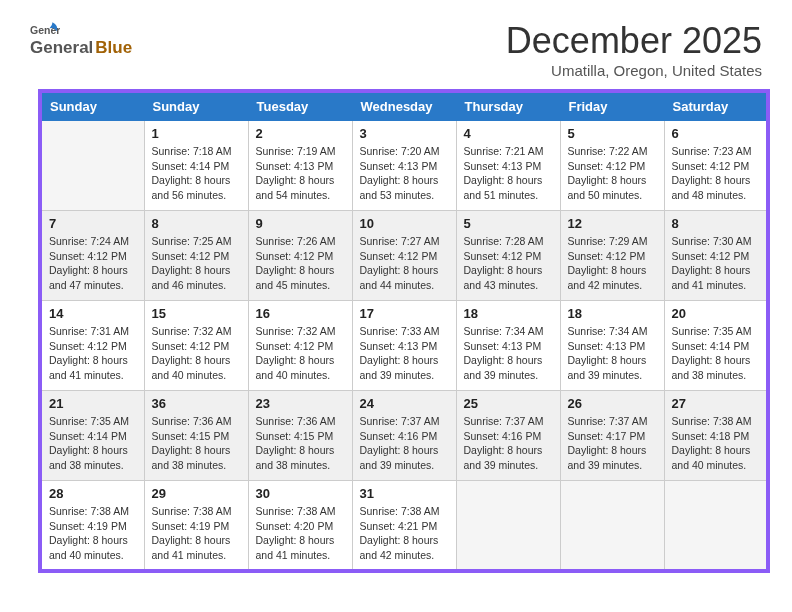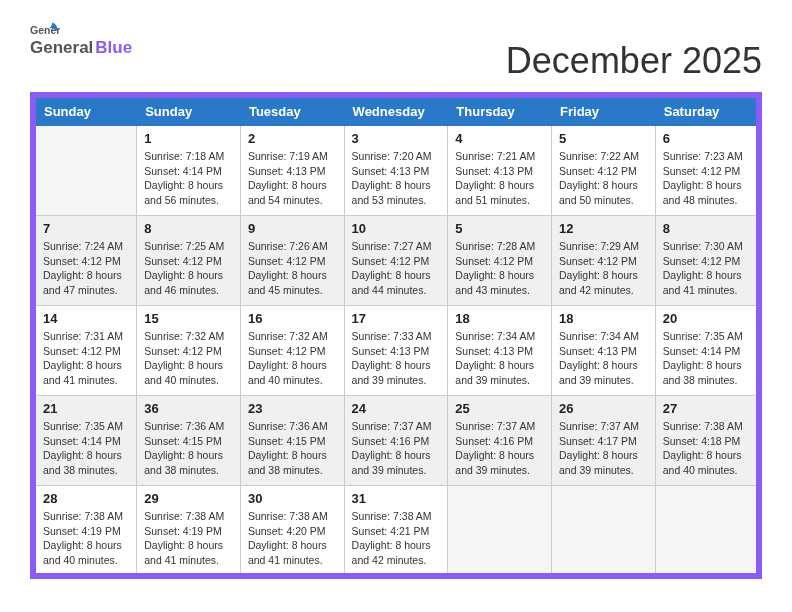--- a/index.html
+++ b/index.html
@@ -24,34 +24,35 @@
     }
     .logo-row {
       display: flex;
       align-items: center;
       gap: 2px;
     }
     .logo-bird {
       width: 30px;
       height: 24px;
     }
-    .title-section { text-align: right; margin-top: 20px; }
+    .title-section { text-align: right; }
     .month-title {
       font-size: 36px;
       color: #333;
       font-weight: normal;
     }
     .location {
       font-size: 15px;
       color: #555;
     }
     .calendar {
       width: 100%;
       border-collapse: collapse;
-      border: 6px solid #8b5cf6;
+      border: 4px solid #8b5cf6;
+      margin-left: 8px;
     }
     .calendar th {
       background: #2979c8;
       color: #fff;
       text-align: left;
       padding: 6px 8px;
       font-size: 13px;
       font-weight: bold;
       border: 1px solid #2979c8;
     }
@@ -89,25 +90,26 @@
 <div class="header">
   <div class="logo">
     <div class="logo-row">
       <svg class="logo-bird" viewBox="0 0 40 30">
         <text x="0" y="18" font-size="14" font-weight="bold" fill="#555">General</text>
         <path d="M30 2 Q38 6 36 14 Q32 8 26 10 Q30 6 30 2Z" fill="#2979c8"></path>
       </svg>
     </div>
     <div style="display:flex; gap:0; margin-top:-6px;">
       <span style="font-size:17px; font-weight:bold; color:#555;">General</span>
-      <span style="font-size:17px; font-weight:bold; color:#8b5cf6; margin-left:2px;">Blue</span>
+      <span style="font-size:17px; font-weight:bold; color:#a16207; margin-left:2px;">Blue</span>
     </div>
   </div>
   <div class="title-section">
     <div class="month-title">December 2025</div>
+    <div class="location">Umatilla, Oregon, United States</div>
   </div>
 </div>
 
 <table class="calendar">
   <thead>
     <tr>
     <th>Sunday</th>
         <th>Sunday</th>
         <th>Tuesday</th>
         <th>Wednesday</th>

